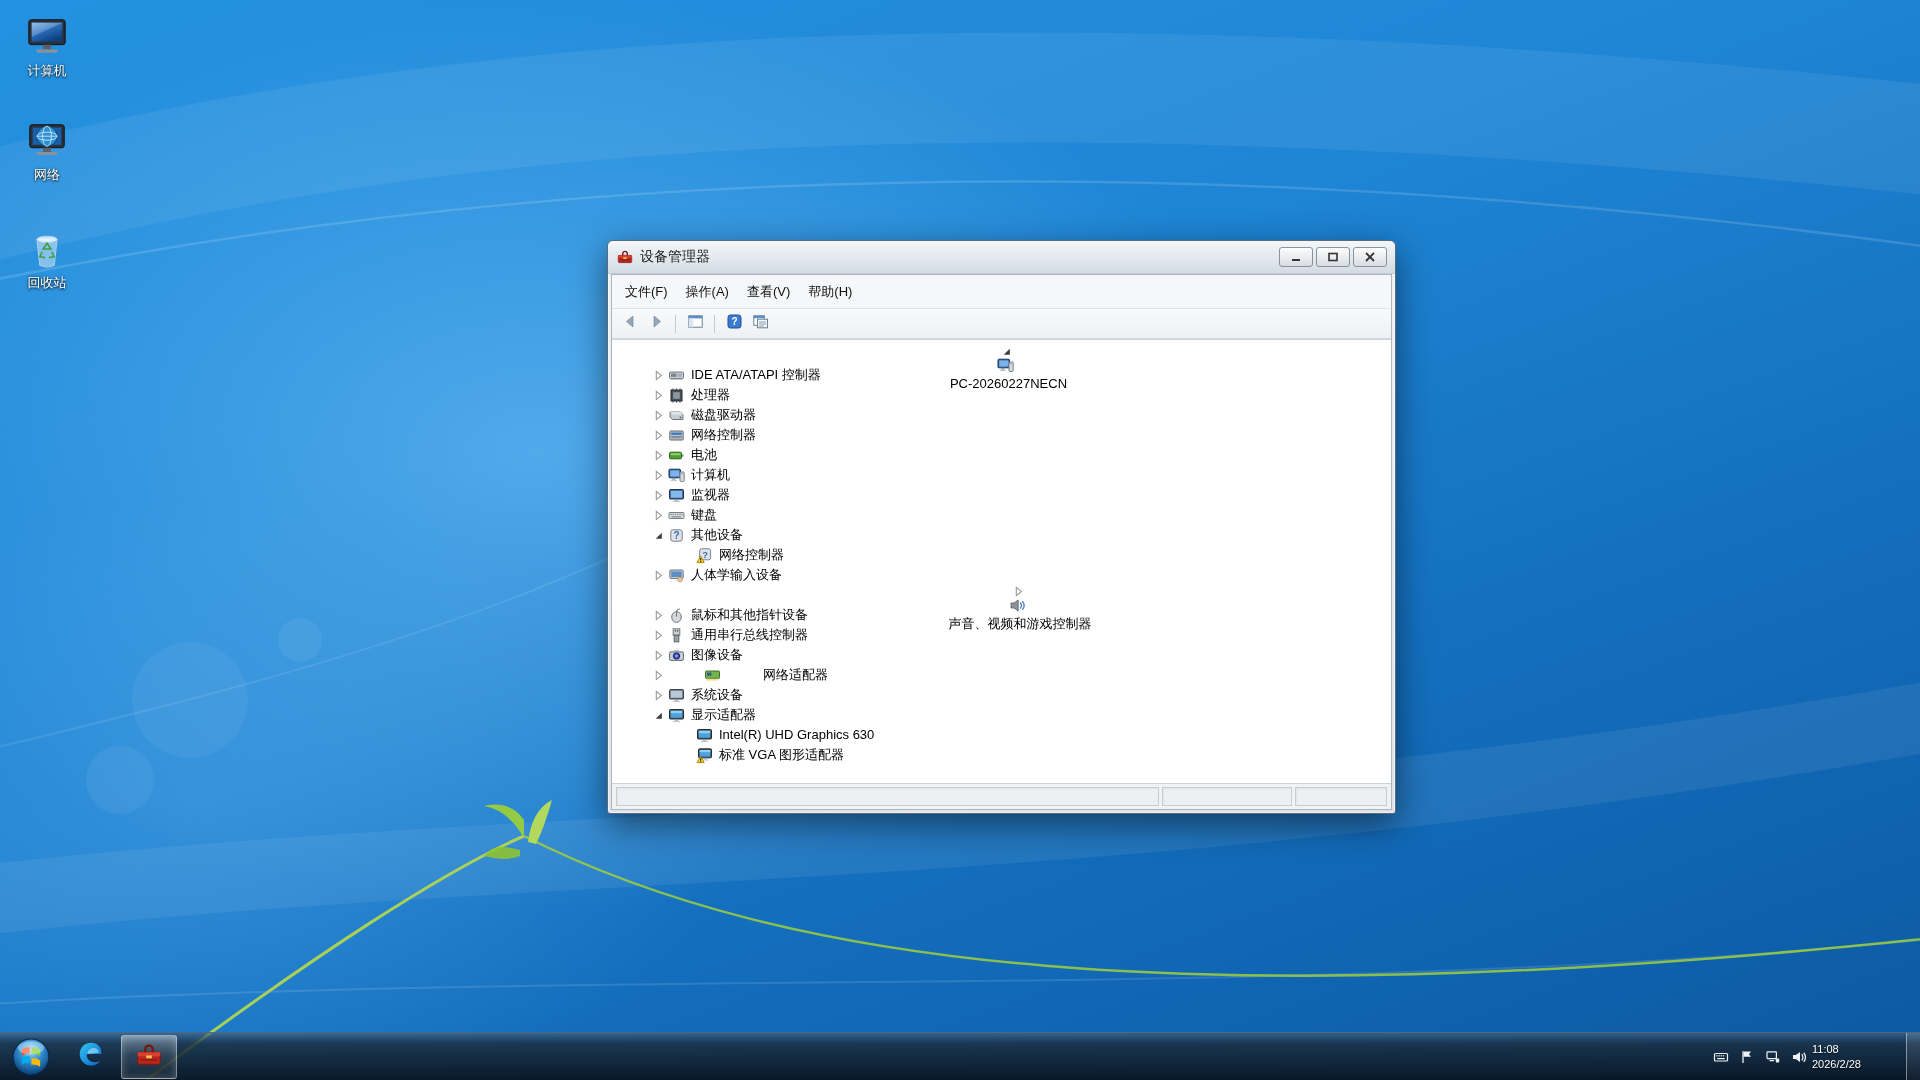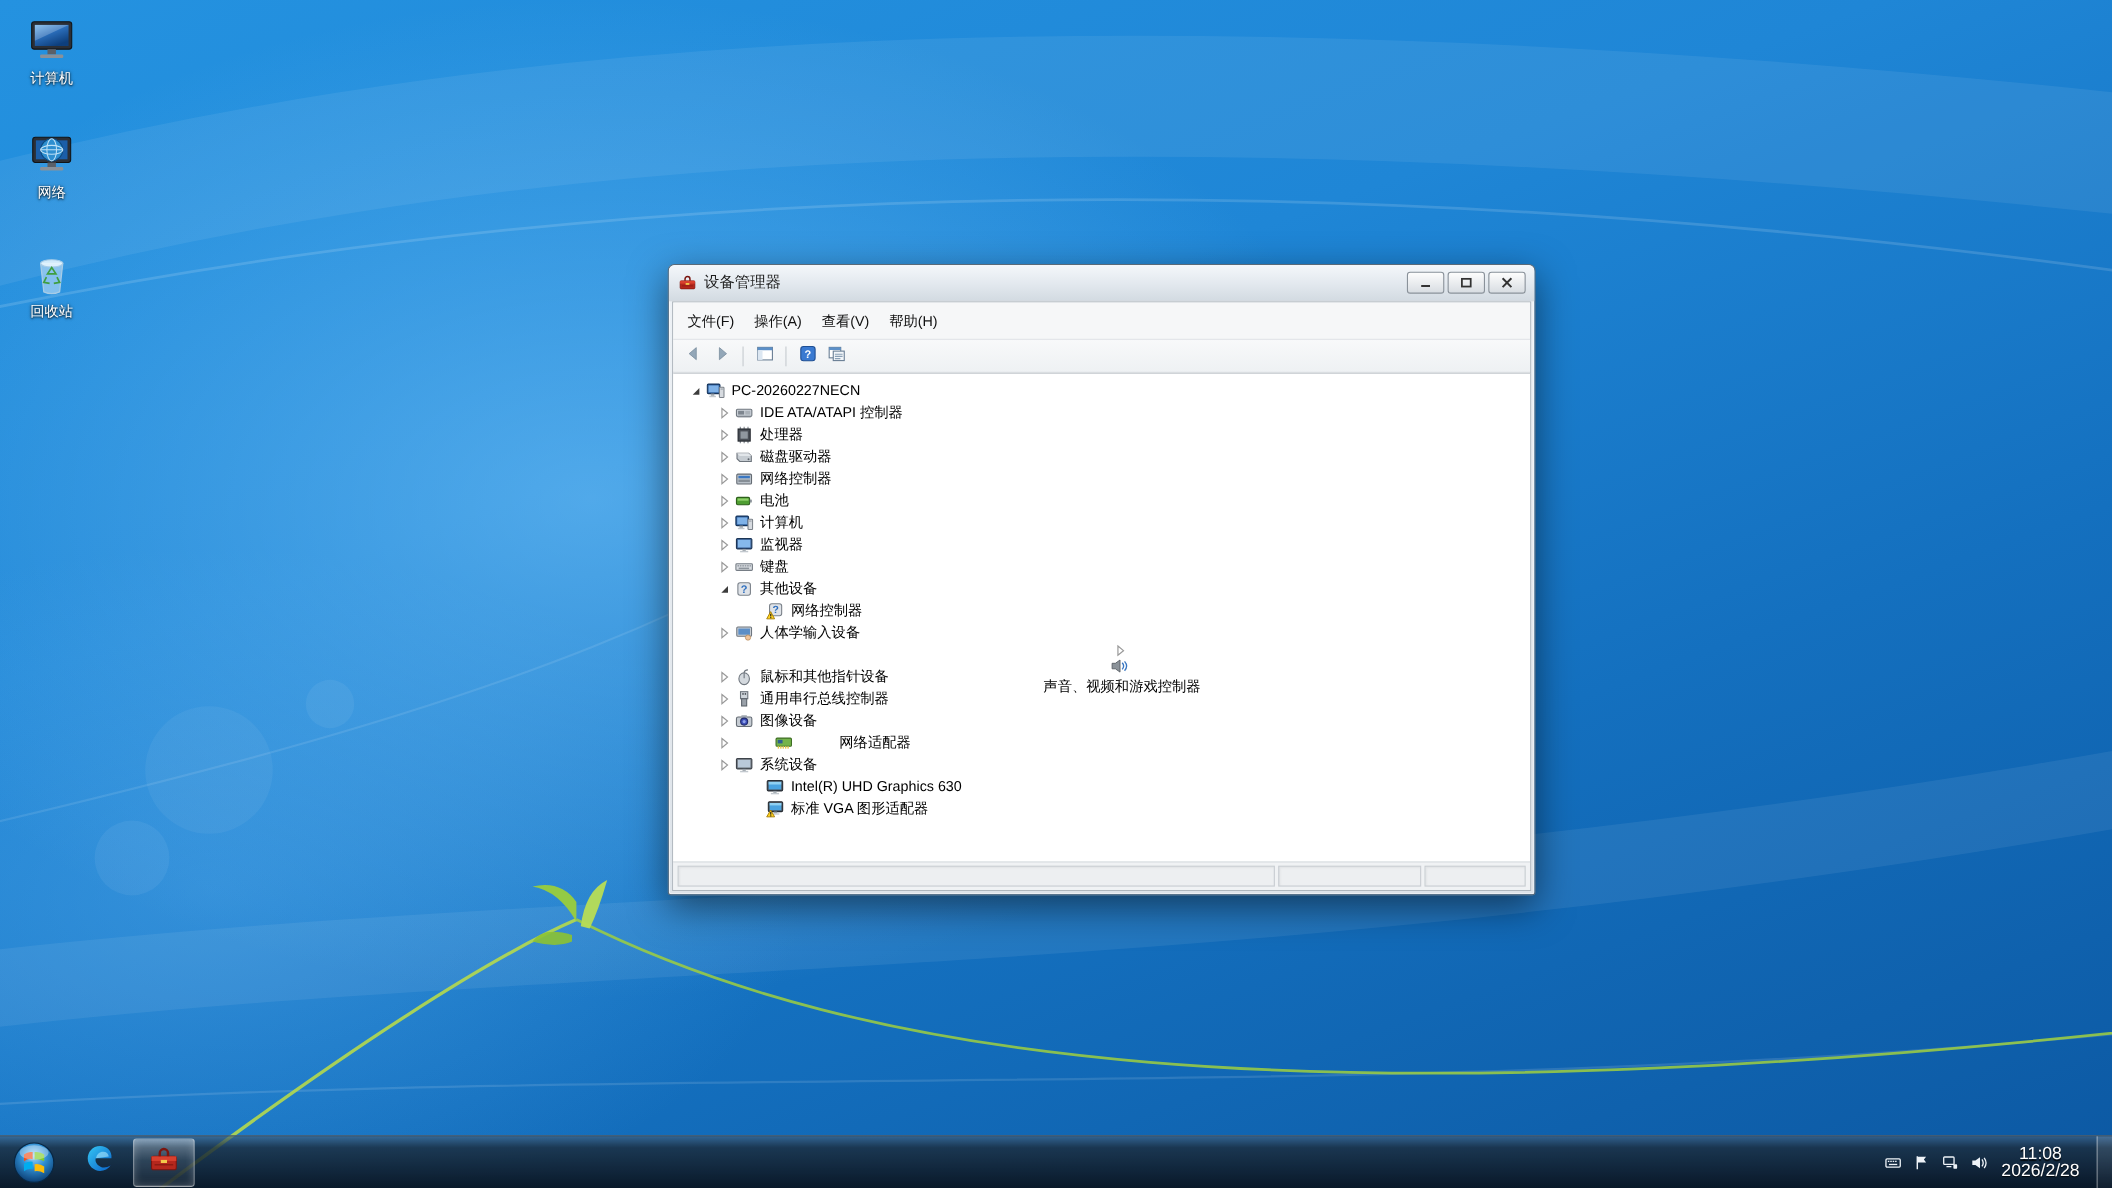--- a/index.html
+++ b/index.html
@@ -64,21 +64,21 @@
     border-top:1px solid rgba(190,220,245,.40)}
   .start-button{width:62px;height:48px;display:flex;align-items:center;justify-content:center;cursor:default}
   .start-button svg{width:42px;height:42px}
   .task-btn{width:56px;height:44px;margin:2px 1px;display:flex;align-items:center;justify-content:center;border-radius:3px}
   .task-btn svg{width:30px;height:30px}
   .task-btn.active{background:linear-gradient(rgba(255,255,255,.34),rgba(255,255,255,.10) 45%,rgba(255,255,255,.05));
     border:1px solid rgba(255,255,255,.45);box-shadow:inset 0 0 8px rgba(255,255,255,.25)}
   .tray{margin-left:auto;display:flex;align-items:center;height:100%}
   .tray-icon{width:26px;height:48px;display:flex;align-items:center;justify-content:center}
   .tray-icon svg{width:16px;height:16px}
-  .clock{width:86px;text-align:center;color:#fff;font-size:16px;line-height:15px;text-shadow:0 1px 1px rgba(0,0,0,.8)}
+  .clock{width:86px;text-align:left;color:#fff;font-size:11px;line-height:15px;text-shadow:0 1px 1px rgba(0,0,0,.8)}
   .show-desktop{width:14px;height:48px;margin-left:8px;border-left:1px solid rgba(255,255,255,.45);
     background:linear-gradient(rgba(255,255,255,.12),rgba(255,255,255,.03))}
 </style>
 </head>
 <body>
 
 <div class="desktop-bg">
   <svg class="wallpaper-art" viewBox="0 0 1920 1080" preserveAspectRatio="none">
     <path d="M-100,230 C 420,80 1050,40 2020,150" stroke="#ffffff" stroke-opacity="0.07" stroke-width="110" fill="none"></path>
     <path d="M-100,300 C 520,160 1220,140 2020,260" stroke="#ffffff" stroke-opacity="0.14" stroke-width="2.5" fill="none"></path>
@@ -207,21 +207,21 @@
               <g stroke="#8aa0b5">
                 <line x1="7" y1="9" x2="14" y2="9"></line>
                 <line x1="7" y1="11" x2="14" y2="11"></line>
                 <line x1="7" y1="13" x2="12" y2="13"></line>
               </g>
             </svg></span>
         </div>
       </div>
     <div class="tree-wrap">
       <div id="treeview">
-          <div class="tree-row" style="padding-left: 14px;">
+          <div class="tree-row" style="padding-left: 14px; flex-direction: column;">
             <span class="expander">
               <svg viewBox="0 0 10 10" width="11" height="11">
                 <path d="M8,2.5 L8,8 L2.5,8 Z" fill="#3c3c3c"></path>
               </svg>
             </span>
             <span class="node-icon"><svg viewBox="0 0 17 17">
                 <rect x="1" y="2.2" width="11.5" height="8.6" rx="1" fill="#2f5f9e" stroke="#16355c"></rect>
                 <rect x="2.2" y="3.4" width="9.1" height="6.2" fill="#7fb2e8"></rect>
                 <rect x="12" y="5" width="4.2" height="9.4" rx="0.8" fill="#d7dbe0" stroke="#7c828a"></rect>
                 <rect x="13" y="6.2" width="2.2" height="1" fill="#9aa1a8"></rect>
@@ -467,20 +467,35 @@
                 <path d="M3,1.2 L7.6,5 L3,8.8 Z" fill="#ffffff" stroke="#9a9a9a"></path>
               </svg>
             </span>
             <span class="node-icon"><svg viewBox="0 0 17 17">
                 <rect x="1.5" y="2.5" width="14" height="9.5" rx="1" fill="#6f767e" stroke="#3d434a"></rect>
                 <rect x="2.8" y="3.8" width="11.4" height="6.9" fill="#b9c9d9"></rect>
                 <rect x="7" y="12" width="3" height="1.8" fill="#98a0a8"></rect>
                 <rect x="4.8" y="13.8" width="7.4" height="1.3" fill="#c2c8ce"></rect>
               </svg></span>
             <span class="node-label">系统设备</span>
+          </div>
+          <div class="tree-row" style="padding-left: 40px;">
+            <span class="expander">
+              <svg viewBox="0 0 10 10" width="11" height="11">
+                <path d="M8,2.5 L8,8 L2.5,8 Z" fill="#3c3c3c"></path>
+              </svg>
+            </span>
+            <span class="node-icon"><svg viewBox="0 0 17 17">
+                <rect x="1.5" y="2.5" width="14" height="9.5" rx="1" fill="#4c555f" stroke="#272d34"></rect>
+                <rect x="2.8" y="3.8" width="11.4" height="6.9" fill="#4aa3e0"></rect>
+                <rect x="2.8" y="3.8" width="11.4" height="2.4" fill="#8fd0f2"></rect>
+                <rect x="7" y="12" width="3" height="1.8" fill="#98a0a8"></rect>
+                <rect x="4.8" y="13.8" width="7.4" height="1.3" fill="#c2c8ce"></rect>
+              </svg></span>
+            <span class="node-label">显示适配器</span>
           </div>
           <div class="tree-row" style="padding-left: 84px;">
             <span class="node-icon"><svg viewBox="0 0 17 17">
                 <rect x="1.5" y="2.5" width="14" height="9.5" rx="1" fill="#4c555f" stroke="#272d34"></rect>
                 <rect x="2.8" y="3.8" width="11.4" height="6.9" fill="#4aa3e0"></rect>
                 <rect x="2.8" y="3.8" width="11.4" height="2.4" fill="#8fd0f2"></rect>
                 <rect x="7" y="12" width="3" height="1.8" fill="#98a0a8"></rect>
                 <rect x="4.8" y="13.8" width="7.4" height="1.3" fill="#c2c8ce"></rect>
               </svg></span>
             <span class="node-label">Intel(R) UHD Graphics 630</span>

